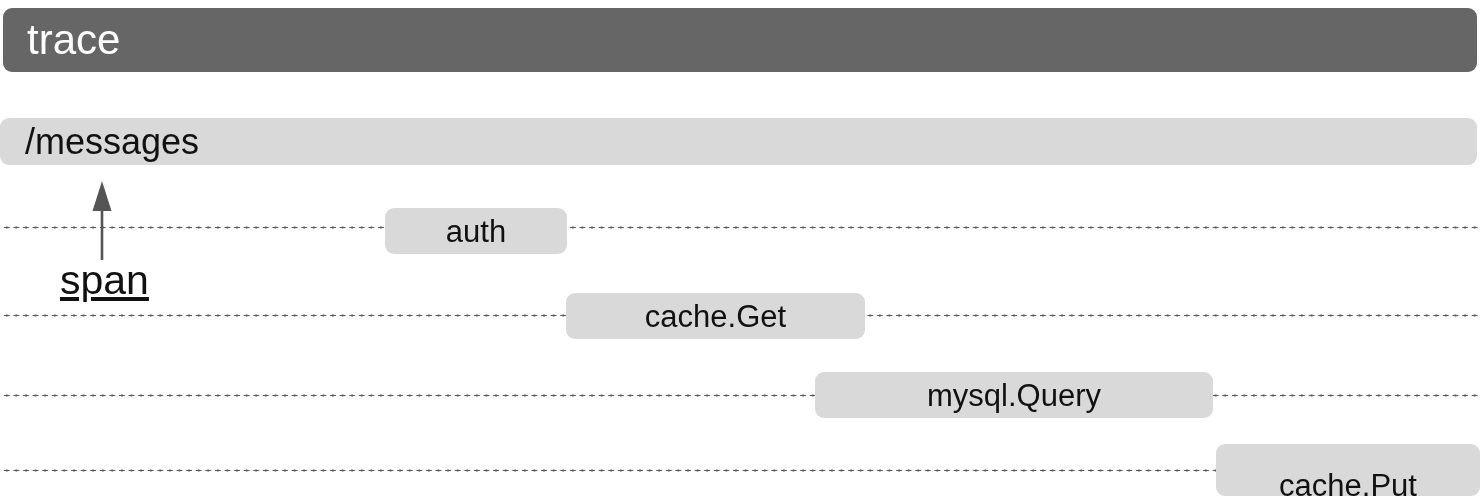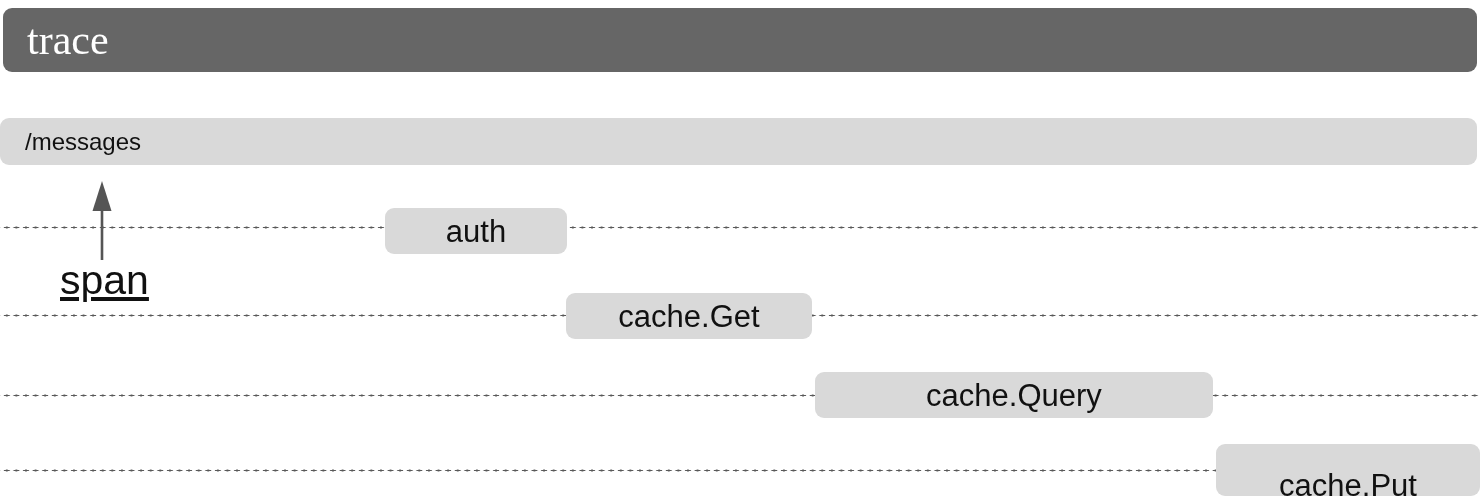--- a/index.html
+++ b/index.html
@@ -23,21 +23,20 @@
   
   .trace-bar {
     position: absolute;
     left: 3px;
     top: 8px;
     width: 1474px;
     height: 64px;
     background: #666666;
     border-radius: 9px;
     box-sizing: border-box;
-    font-family: Liberation Serif, serif;
   }
   .trace-bar .bar-label {
     position: absolute;
     left: 24px;
     top: 50%;
     transform: translateY(-50%);
     font-size: 42px;
     line-height: 1;
     color: #ffffff;
     white-space: nowrap;
@@ -52,21 +51,21 @@
     height: 47px;
     background: #d9d9d9;
     border-radius: 9px;
     box-sizing: border-box;
   }
   .root-bar .bar-label {
     position: absolute;
     left: 25px;
     top: 50%;
     transform: translateY(-50%);
-    font-size: 24px;
+    font-size: 36px;
     line-height: 1;
     color: #111111;
     white-space: nowrap;
   }
 
   
   .dotted-line {
     position: absolute;
     left: 0;
     width: 1480px;
@@ -147,26 +146,26 @@
     </svg>
     <span class="annotation-label">span</span>
   </div>
 
   <div id="rows">
       <div class="dotted-line" style="top: 226px;"></div>
       <div class="span-bar" style="left: 385px; top: 208px; width: 182px; height: 46px;">
         <span class="bar-label">auth</span>
       </div>
       <div class="dotted-line" style="top: 314px;"></div>
-      <div class="span-bar" style="left: 566px; top: 293px; width: 246px; height: 46px;">
+      <div class="span-bar" style="left: 566px; top: 293px; width: 299px; height: 46px;">
         <span class="bar-label">cache.Get</span>
       </div>
       <div class="dotted-line" style="top: 394px;"></div>
       <div class="span-bar" style="left: 815px; top: 372px; width: 398px; height: 46px;">
-        <span class="bar-label">cache.Query</span>
+        <span class="bar-label">mysql.Query</span>
       </div>
       <div class="dotted-line" style="top: 469px;"></div>
       <div class="span-bar clipped" style="left: 1216px; top: 444px; width: 264px; height: 52px;">
         <span class="bar-label">cache.Put</span>
       </div>
     </div>
 
 </div>
 
 </body></html>

